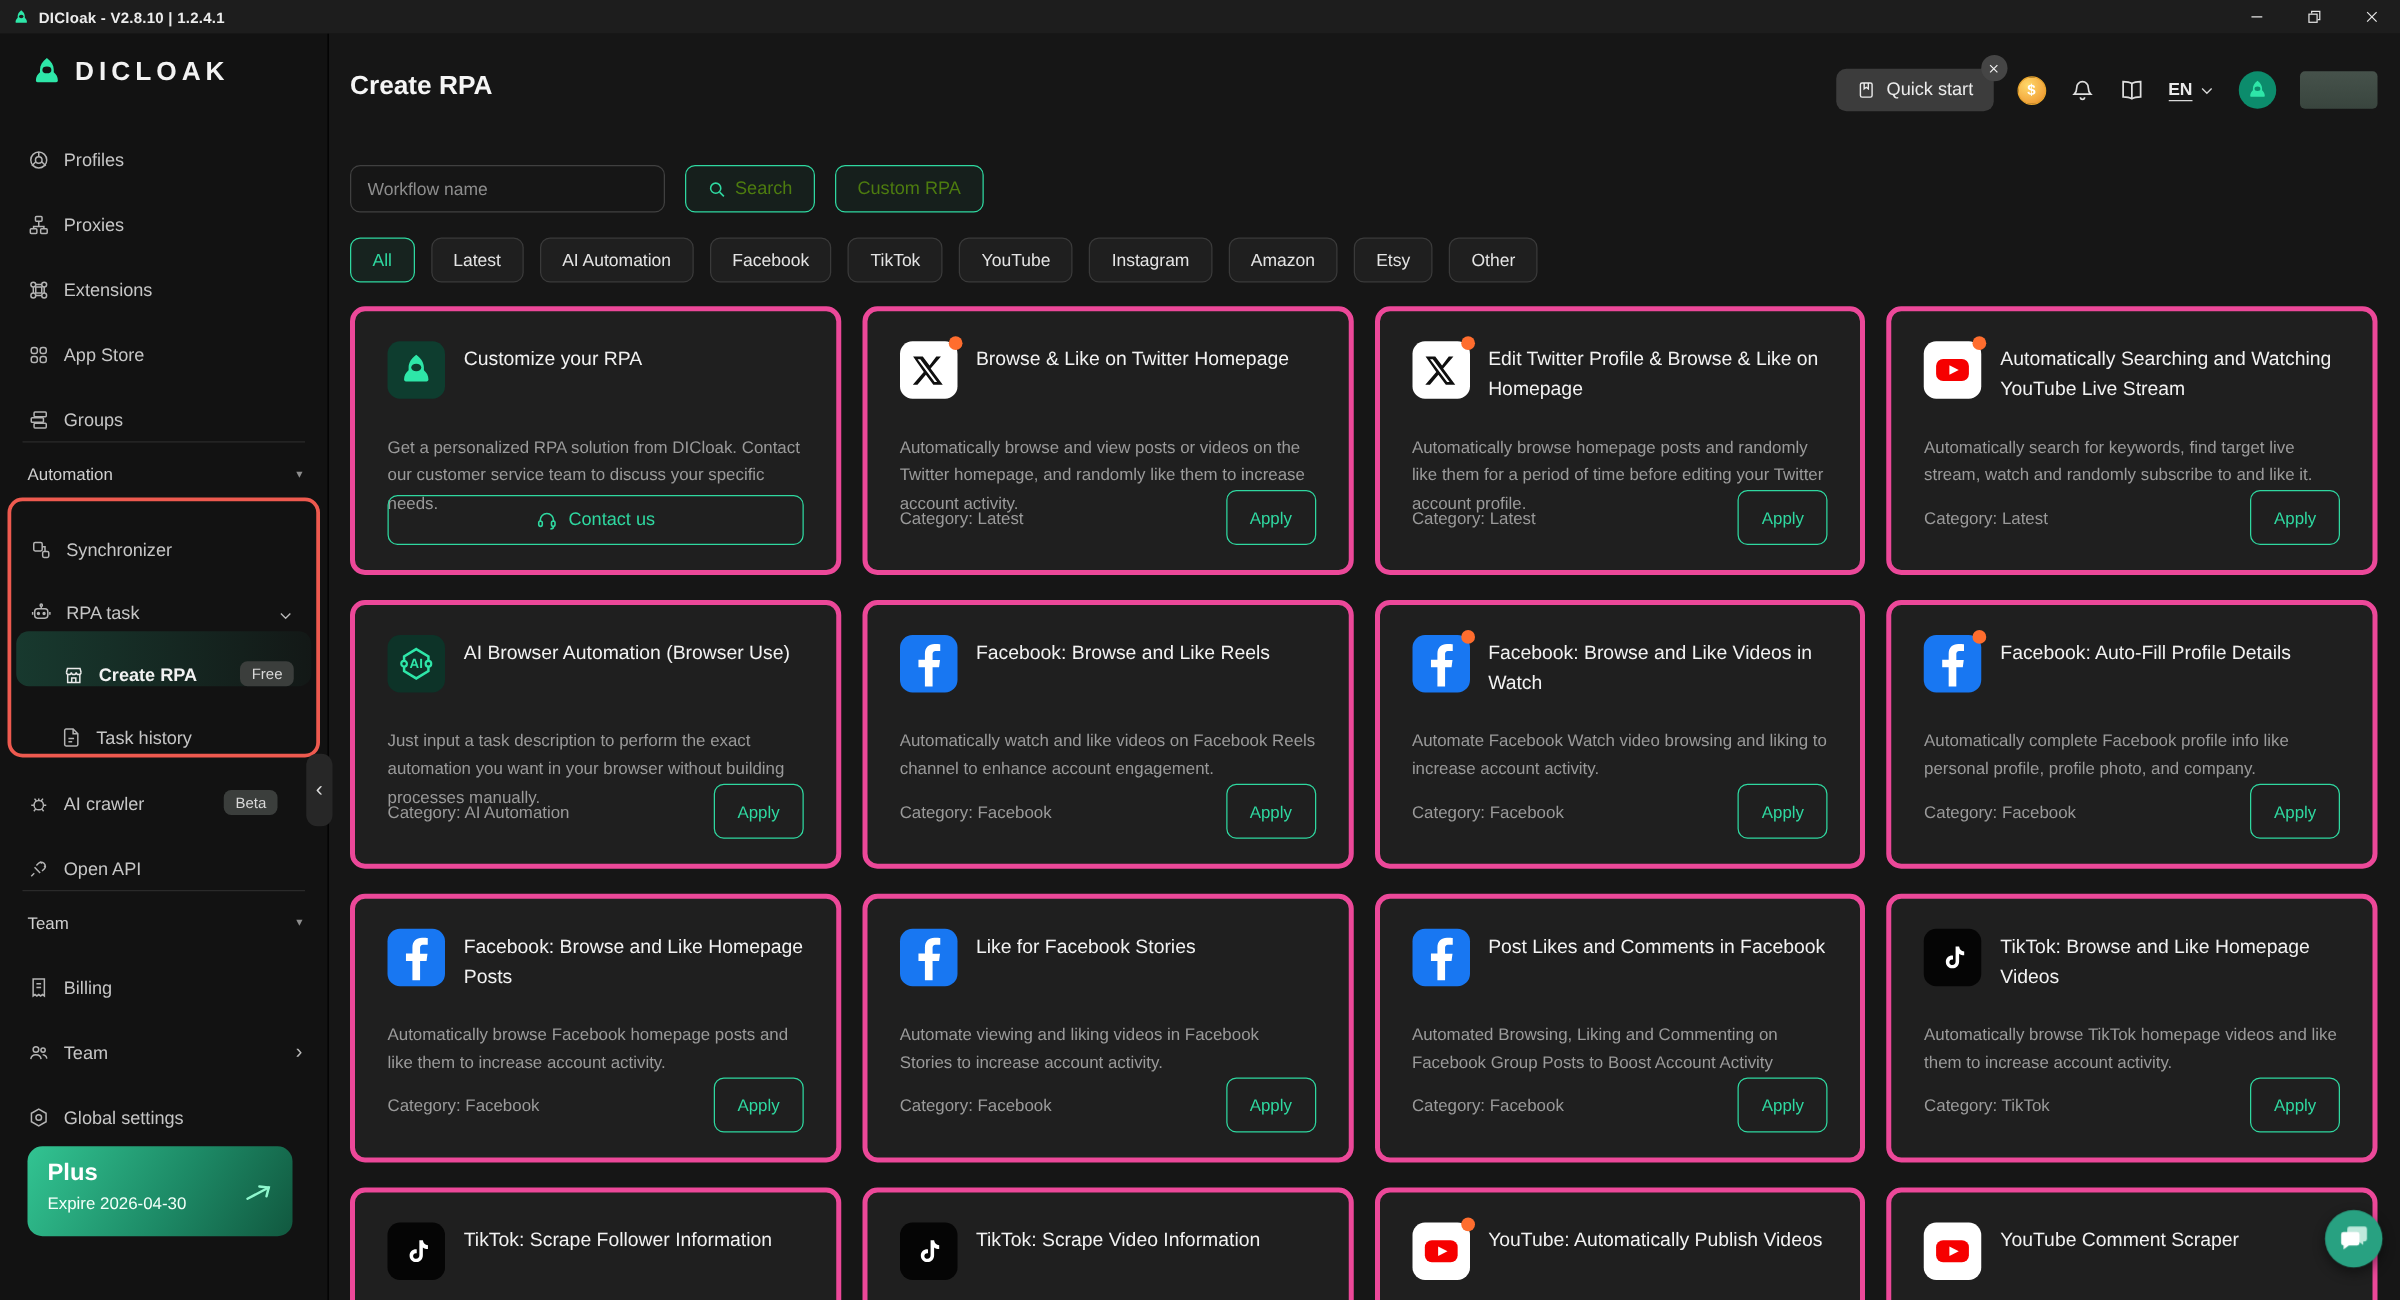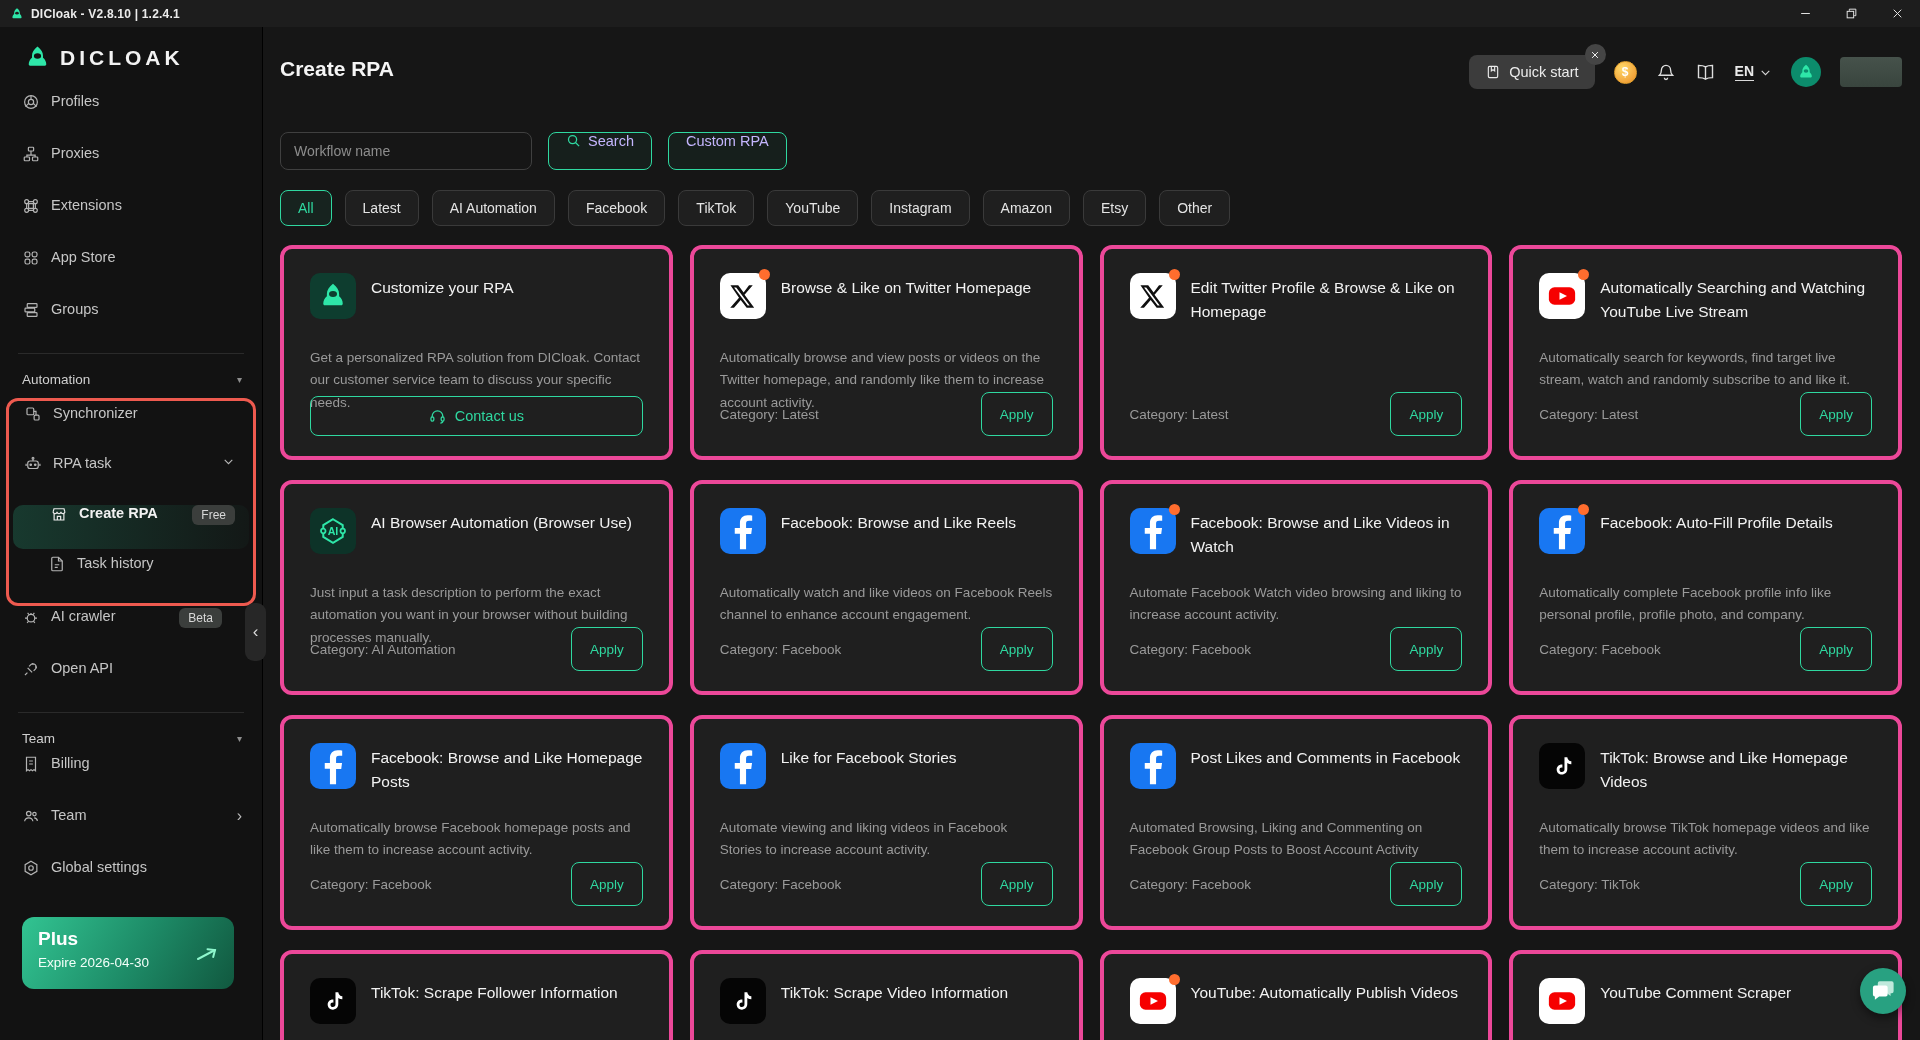--- a/index.html
+++ b/index.html
@@ -12,21 +12,21 @@
   .tb-title { font-size:12px; font-weight:700; color:#ececec; letter-spacing:.2px; }
   .tb-btn { width:46px; height:27px; display:flex; align-items:center; justify-content:center; color:#e6e6e6; background:transparent; border:none; cursor:pointer; }
 
   .app { display:flex; height:1013px; position:relative; }
 
   
   .sidebar { width:263px; background:#121212; height:100%; position:relative; flex:0 0 263px; border-right:1px solid #000; }
   .brand { display:flex; align-items:center; gap:9px; padding:17px 0 0 24px; }
   .brand-text { font-size:21px; font-weight:700; letter-spacing:4px; color:#f2f2f2; }
   .sb-nav { margin-top:22px; }
-  .sb-item { display:flex; align-items:flex-start; gap:11px; height:44px; margin-bottom:8px;
+  .sb-item { display:flex; align-items:flex-end; gap:11px; height:44px; margin-bottom:8px;
     padding-left:22px; color:#c6c6c6; font-size:14.5px; cursor:pointer; }
   .sb-item .sb-ic { display:flex; color:#b4b4b4; }
   .sb-divider { height:1px; background:#2a2a2a; margin:8px 18px; }
   .sb-header { display:flex; align-items:center; height:34px; padding:0 20px 0 22px; color:#cfcfcf; font-size:13.5px; }
   .sb-header .caret { margin-left:auto; color:#8d8d8d; font-size:10px; }
   .highlight-box { margin:2px 6px; padding:4px 2px; border:3px solid #ee5a4f; border-radius:12px; }
   .highlight-box .sb-item { padding-left:13px; margin-bottom:6px; }
   .sb-item.indent { padding-left:37px; }
   .sb-item.active { background:linear-gradient(90deg,rgba(46,214,160,.20),rgba(46,214,160,.03));
     border-radius:10px; color:#f2f2f2; font-weight:600; margin:0 2px 6px; }
@@ -60,22 +60,22 @@
   .lang { display:flex; align-items:center; gap:5px; cursor:pointer; }
   .lang-code { font-size:14px; font-weight:600; color:#eaeaea; border-bottom:1px solid #dadada; padding-bottom:1px; }
   .avatar { width:30px; height:30px; border-radius:50%; background:#0c8c6c; display:flex; align-items:center; justify-content:center; cursor:pointer; }
   .name-blur { width:62px; height:30px; border-radius:4px; background:linear-gradient(#46524b,#39453e); }
 
   
   .toolbar { display:flex; gap:16px; margin-top:25px; }
   .wf-input { width:252px; height:38px; background:#161616; border:1px solid #404040; border-radius:8px;
     color:#e8e8e8; font-size:14px; padding:0 13px; font-family:inherit; outline:none; }
   .wf-input::placeholder { color:#8d8d8d; }
-  .grn-btn { display:flex; align-items:flex-start; justify-content:center; gap:7px; height:38px; padding:0 17px;
-    background:rgba(47,216,160,.05); border:1px solid #2fd8a0; border-radius:8px; color:#c4b5fd;
+  .grn-btn { display:flex; align-items:center; justify-content:center; gap:7px; height:38px; padding:0 17px;
+    background:rgba(47,216,160,.05); border:1px solid #2fd8a0; border-radius:8px; color:#4d7c0f;
     font-size:14.5px; cursor:pointer; font-family:inherit; }
   .tabs { display:flex; gap:13px; margin-top:20px; }
   .tab { height:36px; padding:0 17px; background:#1f1f1f; border:1px solid #3a3a3a; border-radius:8px;
     color:#e4e4e4; font-size:14px; cursor:pointer; font-family:inherit; }
   .tab.active { border-color:#2fd8a0; color:#2fd8a0; background:rgba(47,216,160,.07); }
 
   
   .grid { margin-top:19px; display:grid; grid-template-columns:repeat(4,1fr); gap:20px 17px; grid-auto-rows:215px; }
   .card { background:#1f1f1f; border:4px solid #ec4899; border-radius:12px; padding:24px 26px 0; position:relative; overflow:hidden; }
   .card-head { display:flex; gap:15px; align-items:flex-start; height:72px; }
@@ -455,20 +455,21 @@
         <div class="card">
           <div class="card-head">
             <span class="card-icon ic-x">
               <svg width="27" height="27" viewBox="0 0 24 24">
                 <path fill="#0f0f0f" d="M17.8 2h3.3l-7.3 8.4L22.4 22h-6.7l-5.3-7-6 7H1.1l7.8-9L1.3 2h6.9l4.8 6.4L17.8 2zm-1.2 18h1.8L6.4 3.9H4.5L16.6 20z"></path>
               </svg>
               <i class="new-dot"></i>
             </span>
             <h3 class="card-title">Edit Twitter Profile &amp; Browse &amp; Like on Homepage</h3>
           </div>
+          <p class="card-desc">Automatically browse homepage posts and randomly like them for a period of time before editing your Twitter account profile.</p>
           <div class="card-foot">
             <span class="card-cat">Category: Latest</span>
             <button class="apply-btn">Apply</button>
           </div>
         </div>
         <div class="card">
           <div class="card-head">
             <span class="card-icon ic-youtube">
               <svg width="30" height="30" viewBox="0 0 24 24">
                 <rect x="1.5" y="5" width="21" height="14" rx="4.5" fill="#f60000"></rect>

